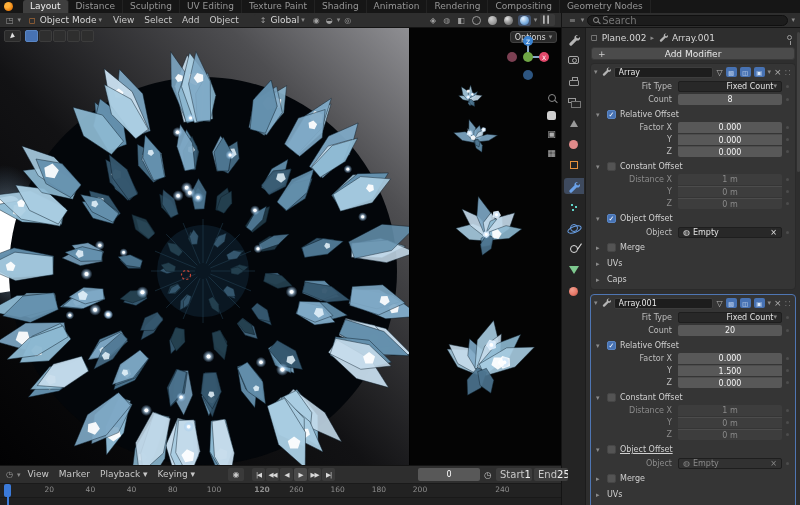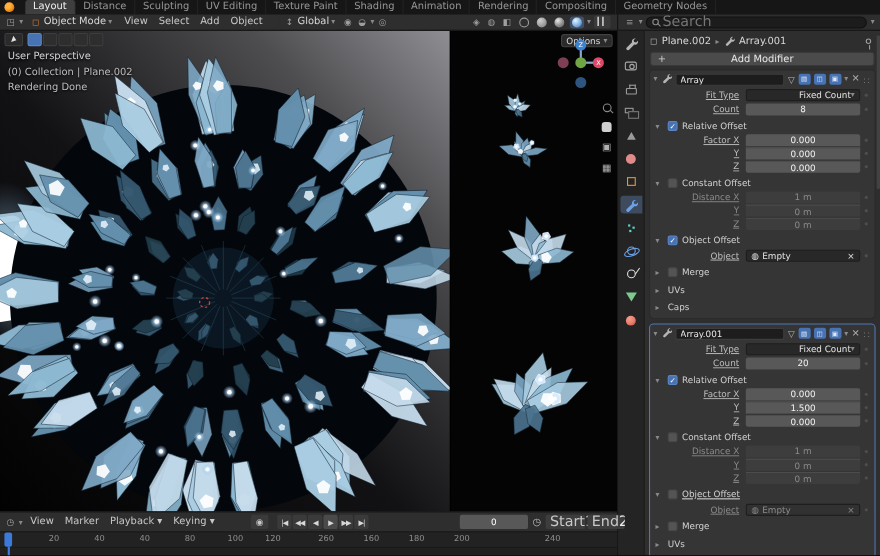--- a/index.html
+++ b/index.html
@@ -33,21 +33,21 @@
   .ballwrap { padding:1px 2px; border-radius:3px; display:flex; align-items:center; }
   .ballwrap.active { background:#41516b; }
   .ball.rend { background:radial-gradient(circle at 35% 30%, #e8f3ff, #7fb0e0 55%, #3f6ea8); }
   .pausebtn { background:#3a3a3a; border-radius:2px; padding:0 3px; height:12px; line-height:12px; color:#d0d0d0; font-size:7px; letter-spacing:-1px;}
 
   
   #outh { position:absolute; left:561px; top:13px; width:239px; height:15px; background:#2e2e2e;
           border-left:1px solid #141414; border-bottom:1px solid #141414; display:flex; align-items:center; gap:3px; padding:0 5px; z-index:20;}
   .searchbox { flex:1; display:flex; align-items:center; gap:3px; background:#1c1c1c; border:1px solid #101010;
                border-radius:7px; height:11px; padding:0 5px; }
-  .searchbox input { background:transparent; border:none; outline:none; color:#bdbdbd; font-size:13px;
+  .searchbox input { background:transparent; border:none; outline:none; color:#bdbdbd; font-size:10px;
                      font-family:"DejaVu Sans",sans-serif; width:100%; }
   .mag { width:6px; height:6px; border:1px solid #8a8a8a; border-radius:50%; position:relative; flex:none;}
   .mag::after { content:""; position:absolute; width:4px; height:1px; background:#8a8a8a;
                 transform:rotate(45deg); right:-3px; bottom:-1px; }
 
   
   #vpl { position:absolute; left:0; top:28px; width:409px; height:437px; background:#151517; overflow:hidden;}
   #vpr { position:absolute; left:409px; top:28px; width:152px; height:437px; background:#050505;
          border-left:1px solid #000; overflow:hidden; }
   #vpl svg, #vpr svg { position:absolute; left:0; top:0; }
@@ -117,21 +117,21 @@
   .mod-name { flex:1; min-width:0; background:#1d1d1d; border:1px solid #3d3d3d; border-radius:2px; color:#e8e8e8;
               height:11px; font-size:8px; padding:0 4px; font-family:"DejaVu Sans",sans-serif; outline:none;}
   .tgl { width:11px; height:10px; background:#4772b3; border-radius:2px; font-size:6px; color:#dce8f8;
          display:flex; align-items:center; justify-content:center; flex:none;}
   .funnel { color:#b8b8b8; font-size:8px; }
   .xbtn { color:#b0b0b0; font-size:9px; }
   .drag { color:#7a7a7a; font-size:8px; letter-spacing:1px; }
 
   .prow { display:flex; align-items:center; height:12px; margin:1px 0 0 0; }
   .prow label { width:84px; text-align:right; padding-right:6px; color:#bdbdbd; font-size:8px;
-                white-space:nowrap; overflow:hidden;text-decoration:underline; }
+                white-space:nowrap; overflow:hidden; }
   .val { flex:1; background:#585858; border-radius:2px; text-align:center; height:11px; line-height:11px;
          font-size:8px; color:#f2f2f2; }
   .dropdown { flex:1; background:#282828; border:1px solid #1e1e1e; border-radius:2px; display:flex;
               align-items:center; height:11px; padding:0 4px; color:#e2e2e2; font-size:8px; }
   .dropdown span:first-child { flex:1;text-align:right; }
   .dec { width:10px; display:flex; justify-content:center; }
   .dec::after { content:""; width:3px; height:3px; border-radius:50%; background:#4d4d4d; }
   .stack { margin:0; }
   .stack .prow { margin:0; }
   .stack .val { border-radius:0; border-top:1px solid #4c4c4c; }
@@ -162,21 +162,21 @@
   .autokey { position:absolute; left:228px; width:16px; height:13px; background:#3a3a3a; border-radius:2px;
              color:#c8c8c8; font-size:8px; display:flex; align-items:center; justify-content:center; }
   #playback { position:absolute; left:252px; display:flex; gap:1px; }
   .pbtn { min-width:13px; height:13px; background:#3a3a3a; border-radius:2px; color:#d8d8d8; font-size:6.5px;
           display:flex; align-items:center; justify-content:center; padding:0 2px; letter-spacing:-1px;}
   .pbtn.play { background:#4a4a4a; }
   #frame-field { position:absolute; left:418px; width:62px; height:13px; background:#585858; border-radius:2px;
                  text-align:center; line-height:13px; color:#fff; font-size:8px; }
   #tl-clock { position:absolute; left:484px; color:#bbb; font-size:9px; }
   .rangepill { position:absolute; height:13px; background:#3d3d3d; border-radius:2px; display:flex; align-items:center;
-               justify-content:space-between; padding:0 4px; font-size:13px; color:#c8c8c8; }
+               justify-content:space-between; padding:0 4px; font-size:10px; color:#c8c8c8; }
   .rangepill .rv { color:#f0f0f0; }
   #start-pill { left:496px; width:36px; }
   #end-pill { left:534px; width:34px; white-space:nowrap; overflow:hidden;}
   #ruler { position:relative; height:14px; background:#222; border-top:1px solid #1a1a1a; }
   .tick { position:absolute; top:1px; transform:translateX(-50%); color:#8e8e8e; font-size:7.5px; }
   #tracks { height:9px; background:#202020; border-top:1px solid #191919; }
   #playhead-cap { position:absolute; left:4px; top:0; width:7px; height:13px; background:#3b7ad9; border-radius:2px; z-index:3;}
   #playhead-line { position:absolute; left:7px; top:13px; width:2px; height:10px; background:#3b7ad9; z-index:3;}
 </style>
 </head>
@@ -577,25 +577,20 @@
           <span class="cursor-glyph"></span>
         </div>
       <div class="modegroup" id="select-modes">
           <span class="modebtn on"></span>
           <span class="modebtn"></span>
           <span class="modebtn"></span>
           <span class="modebtn"></span>
           <span class="modebtn"></span>
         </div>
     </div>
-    <div id="vp-overlay">
-      <div>User Perspective</div>
-      <div class="dim">(0) Collection | Plane.002</div>
-      <div class="dim">Rendering Done</div>
-    </div>
   </div>
 
   <div id="vpr">
     <svg id="svg-right" width="152" height="437">
         <rect x="0" y="0" width="152" height="437" fill="#040404"></rect>
         <polygon points="60.48837480647791,70.67564700713108 54.49873680549055,67.59588269861182 48.595670345452945,67.79448431193227 52.956500574507686,71.77805004451368 59.51162519352209,73.32435299286892" fill="#a9cde2" stroke="#10222e" stroke-width="0.5" opacity="0.9"></polygon>
         <polygon points="61.60512290899628,70.96290769134602 57.79074167759607,63.02064947040544 51.37515833535279,58.65120662175338 52.721932491292016,66.2956778135233 58.39487709100372,73.03709230865398" fill="#a9cde2" stroke="#10222e" stroke-width="0.5" opacity="0.9"></polygon>
         <polygon points="61.329936053646136,72.05699240761467 62.45125872461028,63.89089724781269 60.63883580461353,57.09256224689005 58.251460660464595,63.71092122376636 58.670063946353864,71.94300759238533" fill="#a9cde2" stroke="#10222e" stroke-width="0.5" opacity="0.9"></polygon>
         <polygon points="60.93298606851654,72.83627229116195 65.60547470042708,68.71019164844388 67.5133432777625,63.61774857278233 62.659202905111684,66.06933178161667 59.06701393148346,71.16372770883805" fill="#7fa9c6" stroke="#10222e" stroke-width="0.5" opacity="0.9"></polygon>
         <polygon points="60.64880784877538,73.75512675371952 67.75996024554033,72.28136840923509 72.24641236382824,67.47293752764408 65.71109335467074,66.73886287117341 59.35119215122462,70.24487324628048" fill="#c6dcec" stroke="#10222e" stroke-width="0.5" opacity="0.9"></polygon>
@@ -998,21 +993,21 @@
       </div>
     </div>
     <div id="ruler">
       <div id="playhead-cap"></div>
       <div id="playhead-line"></div>
     <span class="tick" style="left: 49.2px;">20</span>
         <span class="tick" style="left: 90.4px;">40</span>
         <span class="tick" style="left: 131.6px;">40</span>
         <span class="tick" style="left: 172.8px;">80</span>
         <span class="tick" style="left: 214px;">100</span>
-        <span class="tick" style="left: 248px;">120</span>
+        <span class="tick" style="left: 262px; font-weight: bold;">120</span>
         <span class="tick" style="left: 296.4px;">260</span>
         <span class="tick" style="left: 337.6px;">160</span>
         <span class="tick" style="left: 378.8px;">180</span>
         <span class="tick" style="left: 420px;">200</span>
         <span class="tick" style="left: 461.2px; margin-top: 36px;">220</span>
         <span class="tick" style="left: 502.4px;">240</span>
       </div>
     <div id="tracks"></div>
   </footer>
 

